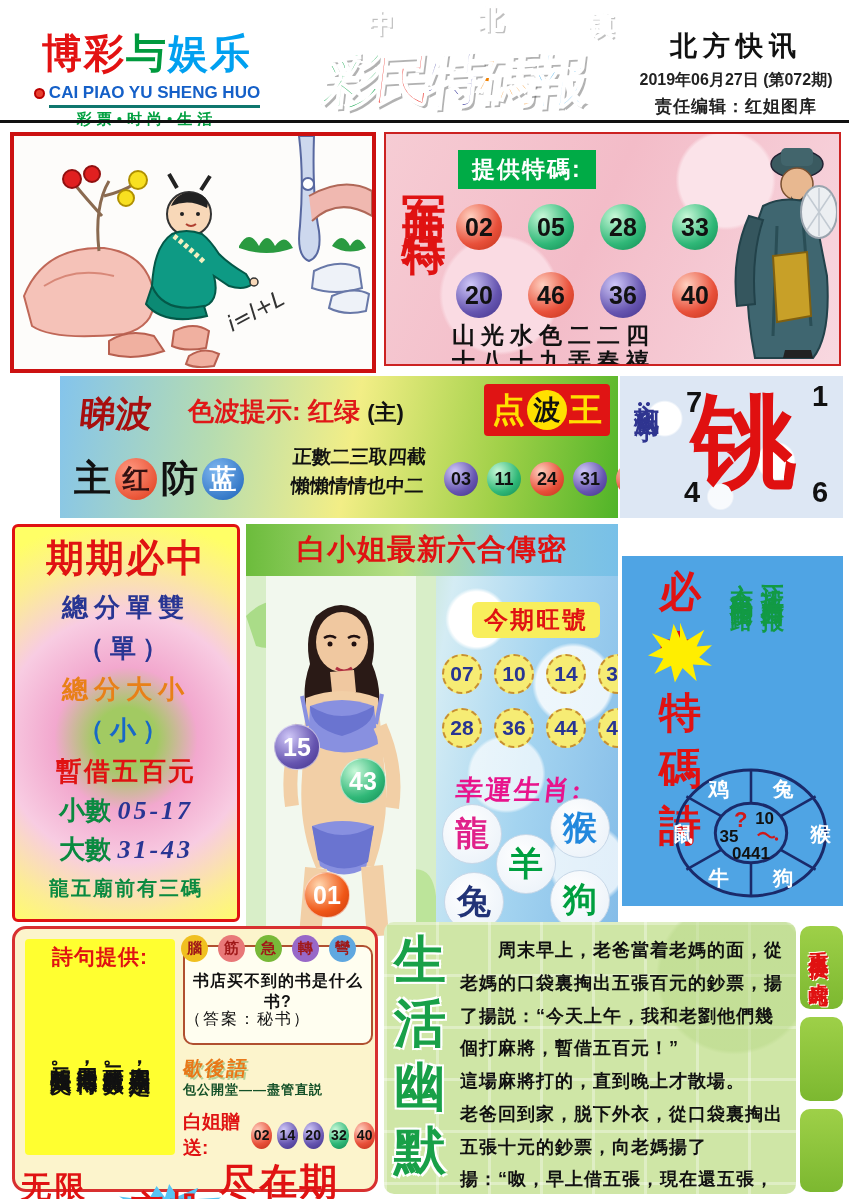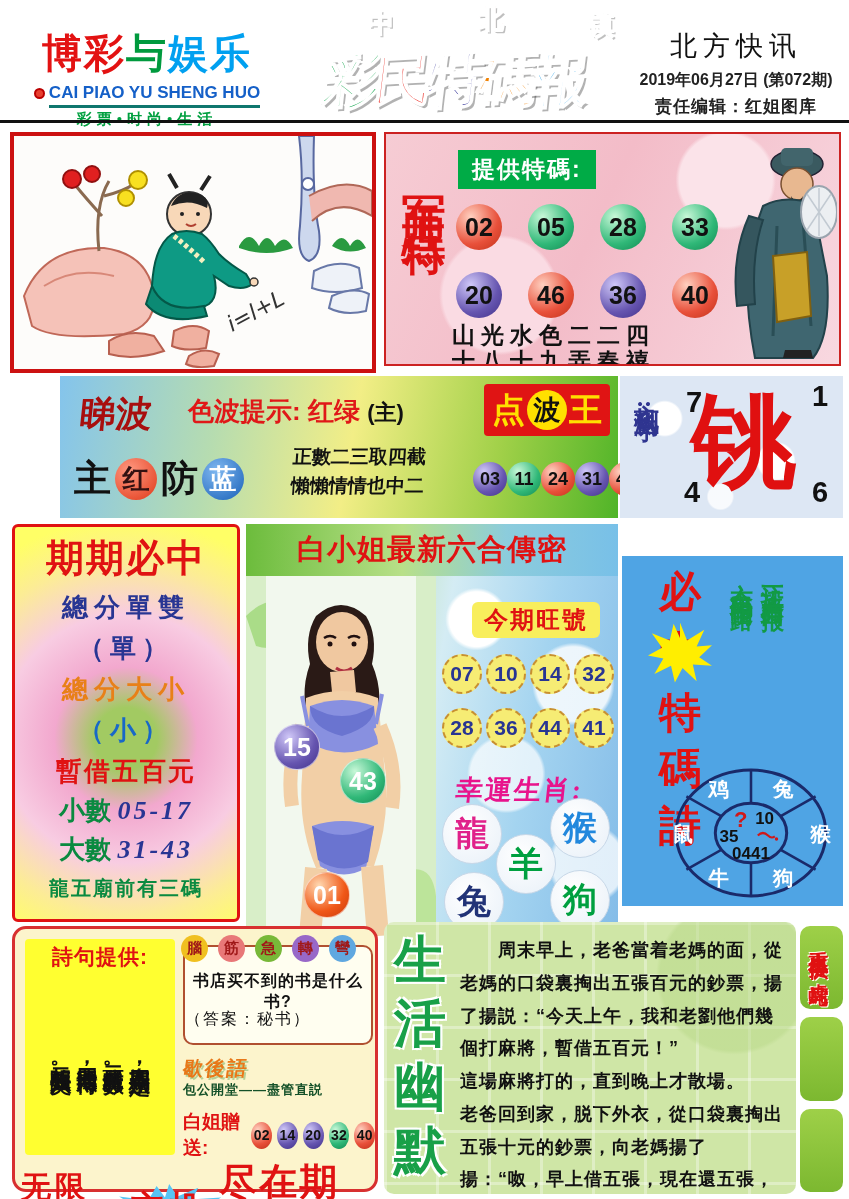--- a/index.html
+++ b/index.html
@@ -12,21 +12,21 @@
   .hdr-left .t { font-size:40px; font-weight:bold; letter-spacing:2px; white-space:nowrap; }
   .hl1{color:#e31212;} .hl2{color:#009a3e;} .hl3{color:#00a0f0;}
   .hdr-sub { display:inline-block; margin-top:2px; color:#1560c8; font-weight:bold; font-size:17px; border-bottom:3px solid #0f766e; padding-bottom:2px; white-space:nowrap;}
   .red-dot { display:inline-block; width:11px; height:11px; border-radius:50%; background:#e84030; border:2px solid #b00; vertical-align:middle; margin-right:4px;}
   .hdr-tag { color:#00a040; font-size:15px; font-weight:bold; letter-spacing:5px; margin-top:2px; }
   .masthead { position:absolute; left:272px; top:6px; width:368px; height:112px; }
   .mh-small { position:absolute; font-size:26px; font-weight:bold; -webkit-text-stroke:1.5px #fff; text-shadow:2px 2px 0 rgba(0,0,0,.25); }
   .mh-big-row { position:absolute; left:0; top:36px; width:100%; display:flex; justify-content:center; }
   .mh-big { font-size:58px; font-weight:bold; transform:skewX(-10deg) rotate(-3deg); -webkit-text-stroke:2px #fff; text-shadow:3px 3px 0 rgba(0,0,0,.3); margin:0 -3px; }
   .hdr-right { position:absolute; left:628px; top:28px; width:216px; text-align:center; }
-  .hdr-right .rt { font-size:27px; font-weight:normal; letter-spacing:6px; color:#111; }
+  .hdr-right .rt { font-size:27px; font-weight:bold; letter-spacing:6px; color:#111; }
   .hdr-right .rd { font-size:16px; font-weight:bold; color:#222; margin-top:6px; }
   .hdr-right .re { font-size:17px; font-weight:bold; color:#222; margin-top:4px; letter-spacing:1px;}
   .hdr-rule { position:absolute; left:0; top:120px; width:849px; height:3px; background:#111; }
 
   
   .comic { position:absolute; left:10px; top:132px; width:366px; height:241px; border:4px solid #cc1111; background:#fdfcfa; }
 
   
   .junshi { position:absolute; left:384px; top:132px; width:457px; height:234px; border:2px solid #c22; overflow:hidden;
             background:radial-gradient(circle at 75% 20%, #fbe3e9 0 12%, transparent 13%),radial-gradient(circle at 25% 70%, #fadbe3 0 15%, transparent 16%),linear-gradient(115deg,#f6ccd4,#f3bcc8 45%,#f8d8e0);}
@@ -53,21 +53,21 @@
   .sebo-val { color:#e01818; } .sebo-sfx { color:#111; font-size:22px; }
   .stamp { position:absolute; right:8px; top:8px; background:#e01414; border-radius:4px; height:52px; display:flex; align-items:center; padding:0 8px; gap:2px;}
   .stamp .sc { color:#ffe000; font-size:33px; font-weight:bold; }
   .stamp .sc-circ { width:40px; height:40px; border-radius:50%; background:#ffe000; color:#111; font-size:27px; font-weight:bold; display:flex; align-items:center; justify-content:center;}
   .zhufang { position:absolute; left:14px; top:78px; display:flex; align-items:center; gap:4px; }
   .zhufang .zc { font-size:37px; font-weight:bold; color:#111; }
   .circ-red, .circ-blue { width:42px; height:42px; border-radius:50%; display:flex; align-items:center; justify-content:center; font-size:27px; font-weight:bold; }
   .circ-red { background:radial-gradient(circle at 35% 30%, #ff9880, #e03818); color:#311; }
   .circ-blue { background:radial-gradient(circle at 35% 30%, #80b8f0, #1860b8); color:#fff; }
   .snotes { position:absolute; left:232px; top:66px; font-size:19px; font-weight:bold; color:#111; line-height:1.55; white-space:pre-line; transform:skewX(-4deg);}
-  .sballs { position:absolute; left:413px; top:86px; display:flex; }
+  .sballs { position:absolute; left:384px; top:86px; display:flex; gap:9px; }
 
   
   .xuanji { position:absolute; left:620px; top:376px; width:223px; height:142px;
             background:radial-gradient(circle at 20% 30%, #fff 0 8%, transparent 9%),radial-gradient(circle at 70% 60%, #fff 0 10%, transparent 11%),radial-gradient(circle at 45% 85%, #ffffffcc 0 7%, transparent 8%),#dde7f4; }
   .xj-title { position:absolute; left:10px; top:8px; writing-mode:vertical-rl; font-size:25px; font-weight:bold; color:#2f3590; letter-spacing:4px; height:130px;}
   .xj-char { position:absolute; left:72px; top:4px; font-size:104px; font-weight:bold; color:#e01010; line-height:1.2; }
   .xj-n { position:absolute; font-size:29px; font-weight:bold; color:#111; }
   .xjn1{left:66px;top:10px;} .xjn2{left:192px;top:4px;} .xjn3{left:64px;top:100px;} .xjn4{left:192px;top:100px;}
 
   
@@ -81,21 +81,21 @@
   .lp-dragon { font-size:20px; font-weight:bold; color:#0a8a40; letter-spacing:2px; margin-top:8px;}
 
   
   .cpanel { position:absolute; left:246px; top:524px; width:372px; height:398px; }
   .cp-title { height:52px; display:flex; align-items:center; justify-content:center; font-size:29px; font-weight:bold; color:#e01212; letter-spacing:1px;
               background:linear-gradient(90deg,#6cbc3c,#b8e088 42%,#8cccdc 70%,#78c0e8); }
   .cp-body { position:relative; height:360px; overflow:hidden;
              background:radial-gradient(circle at 62% 12%, #fff 0 7%, transparent 8%),radial-gradient(circle at 88% 30%, #ffffffd0 0 9%, transparent 10%),radial-gradient(circle at 70% 55%, #ffffffb0 0 11%, transparent 12%),radial-gradient(circle at 92% 80%, #ffffffc0 0 8%, transparent 9%),linear-gradient(100deg,#8cc84c 0%,#b4dc94 24%,#d4ecf4 48%,#a4d4f0 72%,#84bce8 100%); }
   .photo-ball { position:absolute; border:1px solid #ffffff90; }
   .hot-title { position:absolute; left:226px; top:26px; background:#f8ee5c; border-radius:6px; padding:2px 12px; font-size:24px; font-weight:bold; color:#e01212; letter-spacing:2px;}
-  .hot-row { position:absolute; display:flex; gap:4px; }
+  .hot-row { position:absolute; display:flex; gap:12px; }
   .hr1{left:196px;top:78px;} .hr2{left:196px;top:132px;}
   .hot-num { width:40px; height:40px; border-radius:50%; background:#f6ec74; border:2px dashed #c89030; color:#283593; font-size:21px; font-weight:bold; display:flex; align-items:center; justify-content:center;}
   .zodiac-title { position:absolute; left:210px; top:196px; font-size:27px; font-weight:bold; color:#e8148c; transform:skewX(-6deg); letter-spacing:2px;}
   .animal { position:absolute; width:60px; height:60px; border-radius:50%; background:radial-gradient(circle at 40% 35%, #ffffff, #e8f0f8); border:1px solid #c8d8e8; display:flex; align-items:center; justify-content:center; font-size:34px; font-weight:bold; }
   .an1{left:196px;top:228px;color:#e0218a;} .an2{left:304px;top:222px;color:#2288dd;} .an3{left:250px;top:258px;color:#00a040;} .an4{left:198px;top:296px;color:#223377;} .an5{left:304px;top:294px;color:#00a040;}
 
   
   .rpanel { position:absolute; left:622px; top:556px; width:221px; height:350px; background:#4fa4e4; overflow:hidden;}
   .rp-title { position:absolute; left:26px; top:10px; display:flex; flex-direction:column; align-items:center; gap:4px;}
   .rp-char { font-size:42px; font-weight:bold; color:#e01212; line-height:1.25; }

